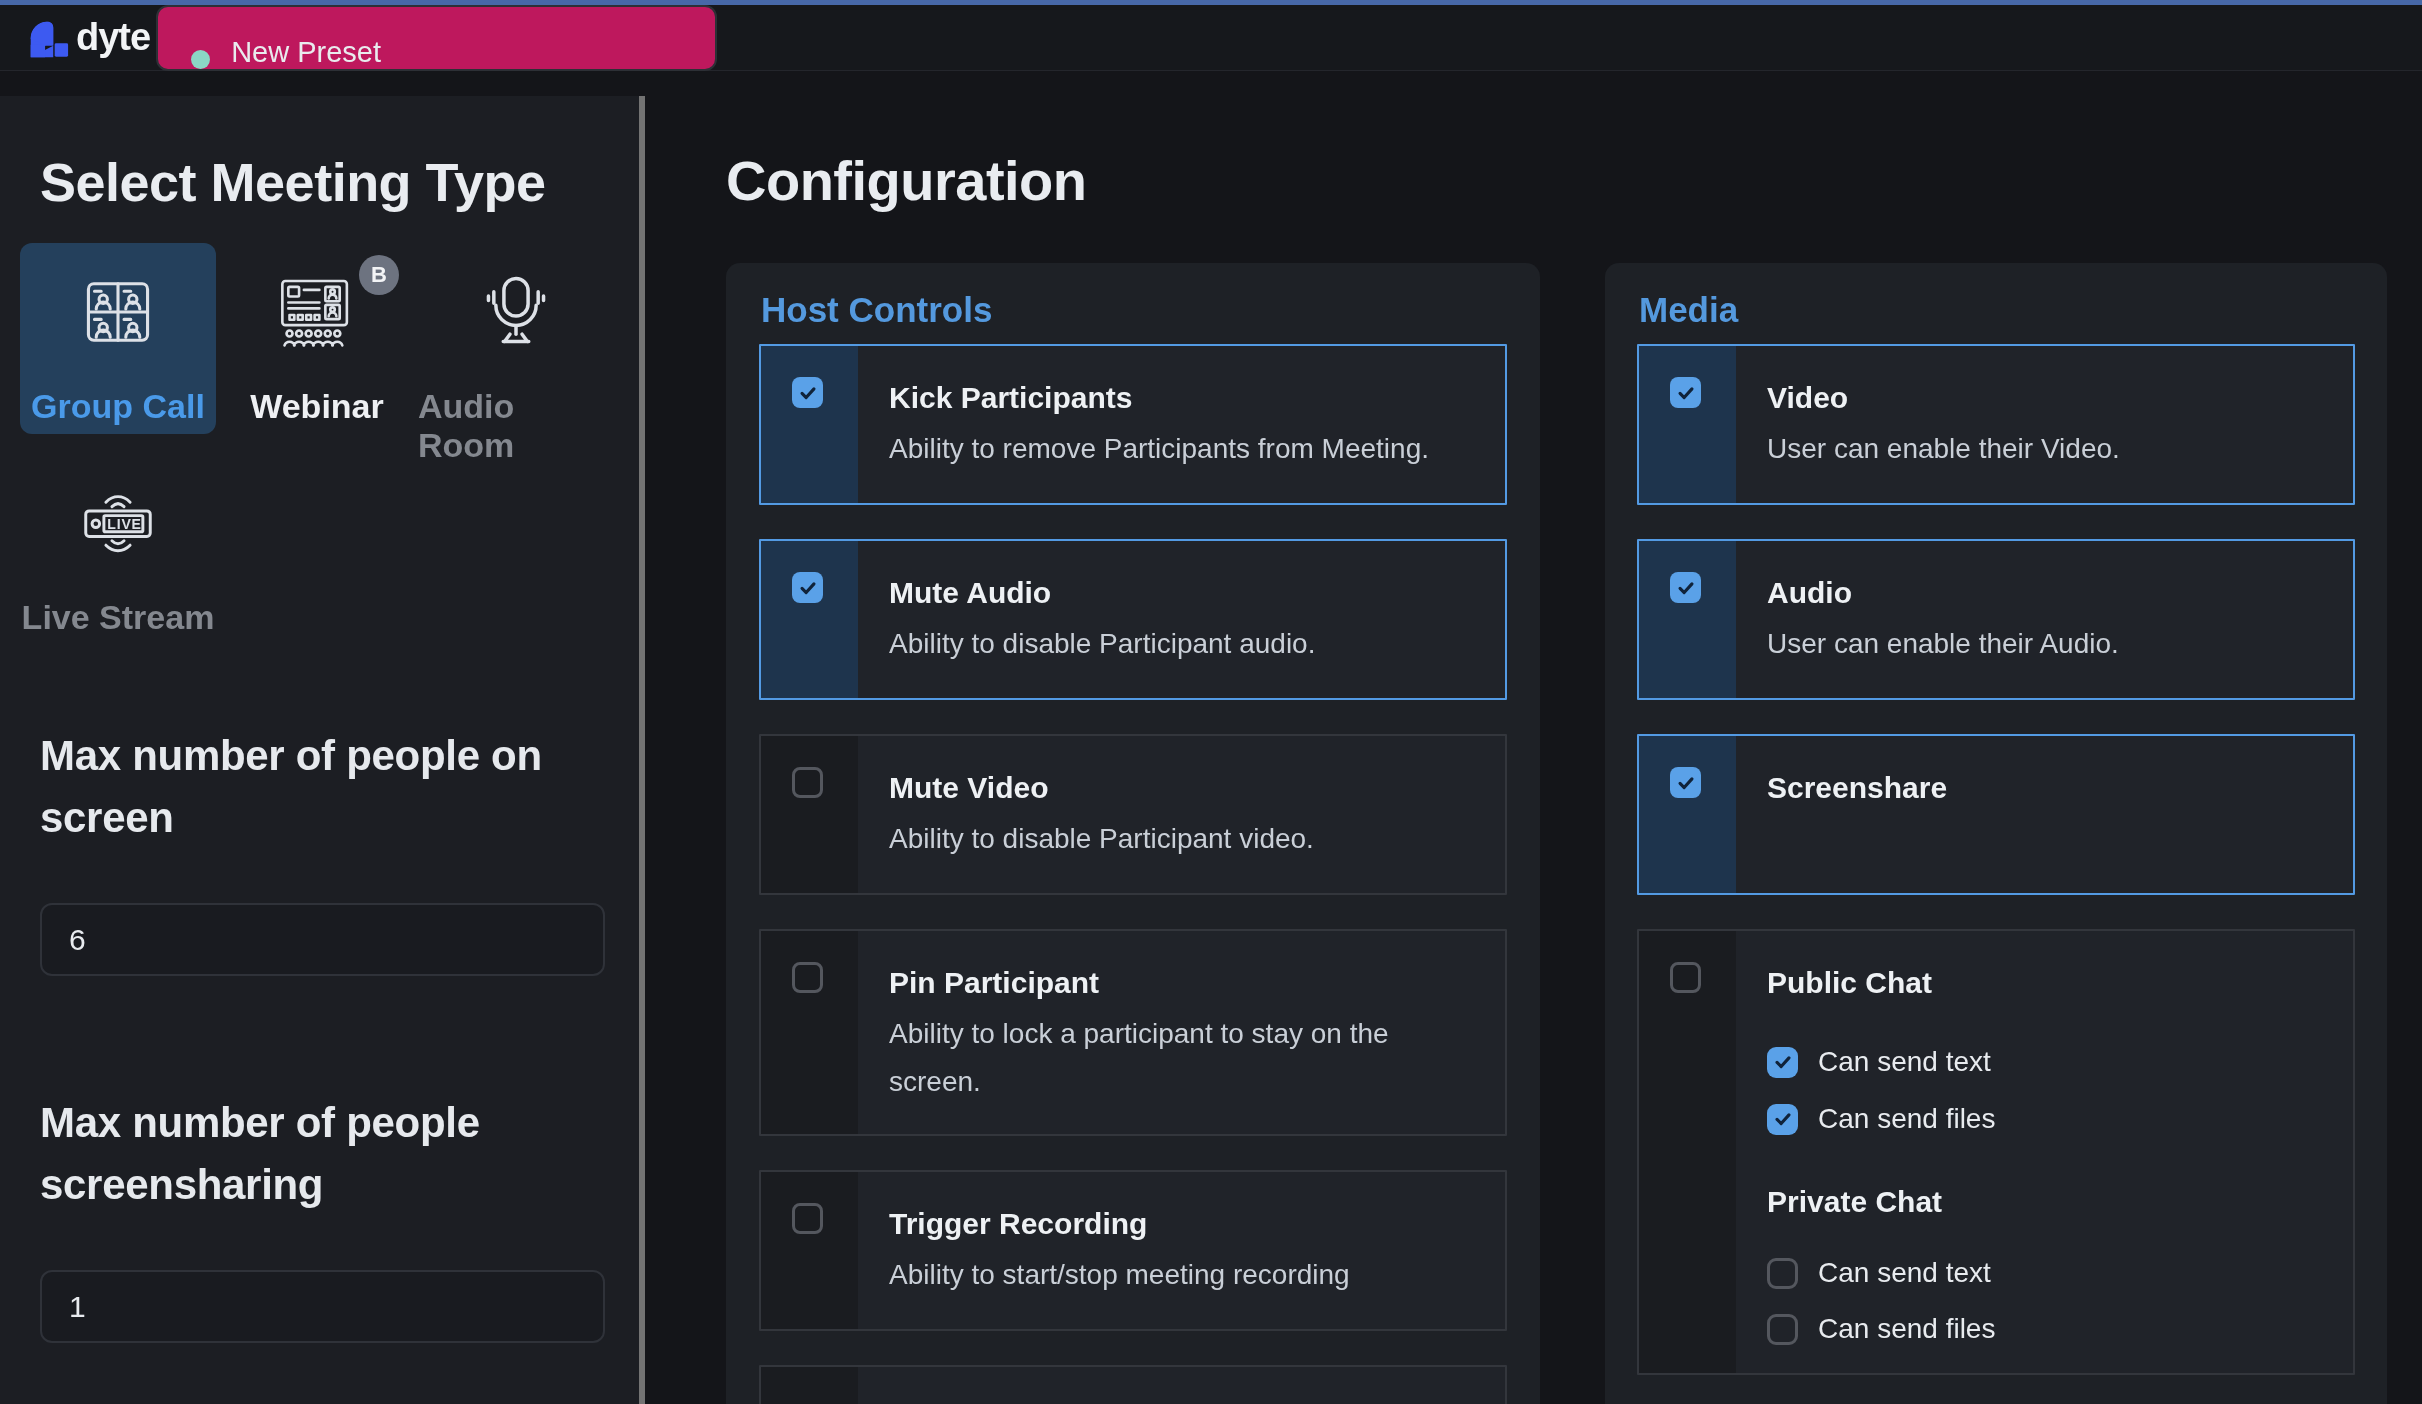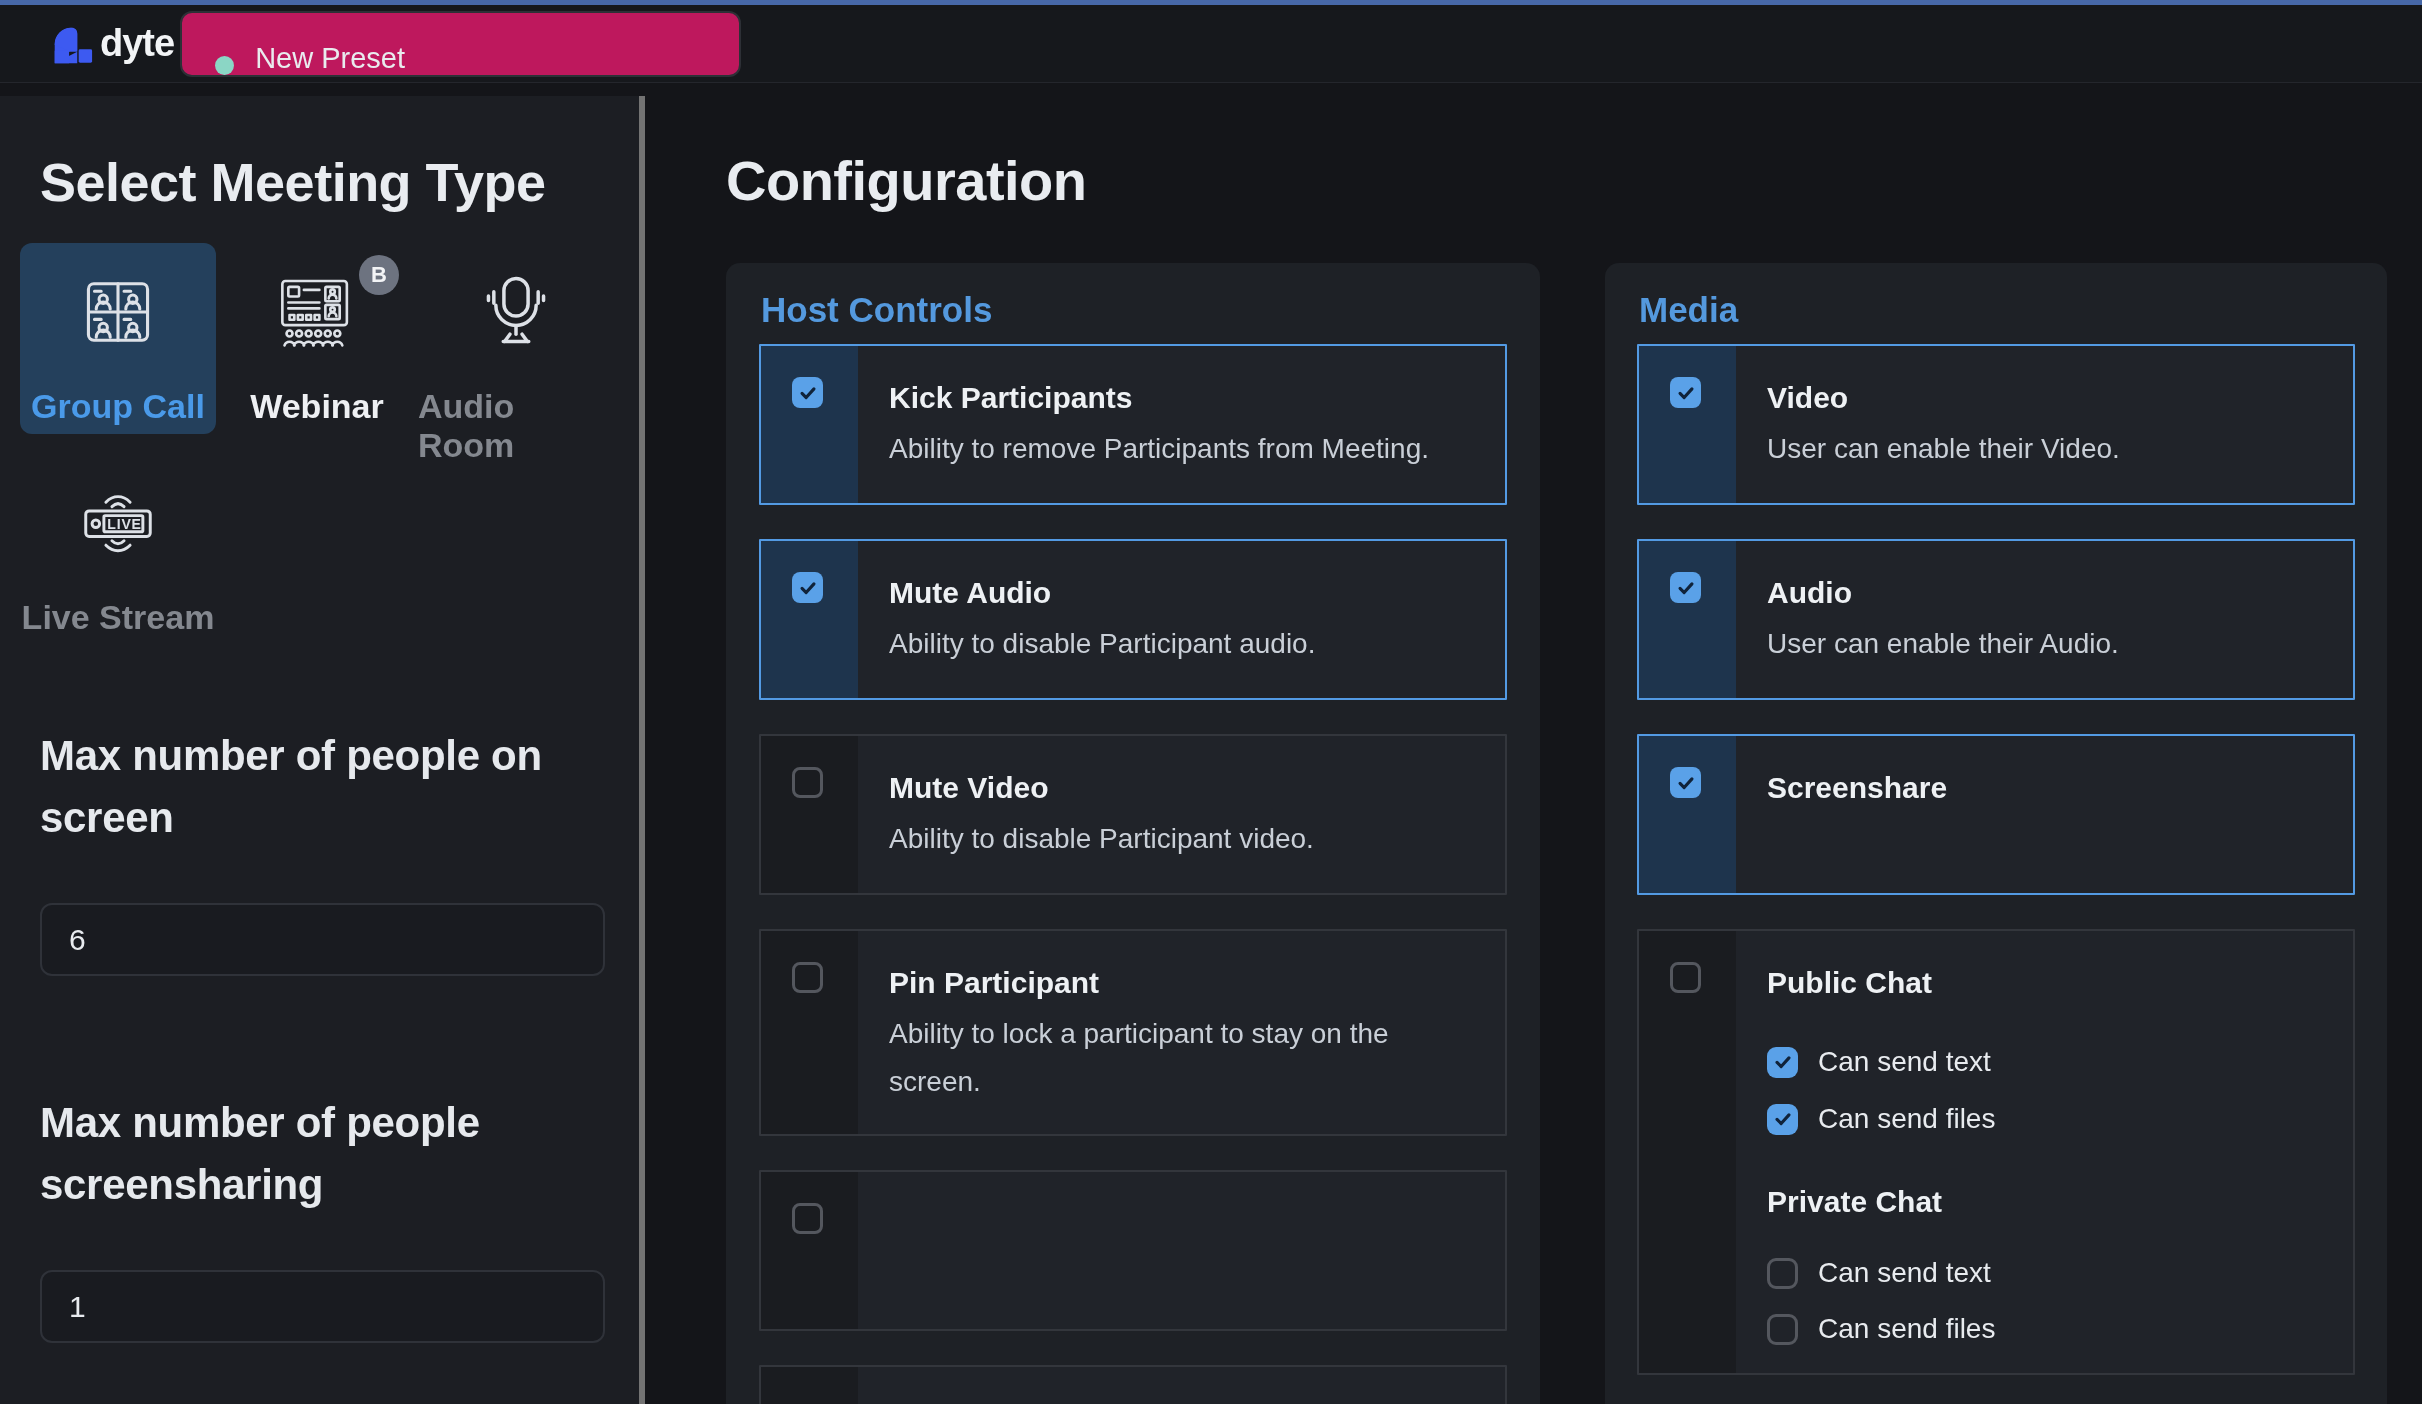--- a/index.html
+++ b/index.html
@@ -3,22 +3,22 @@
 <meta charset="utf-8">
 <style>
   * { margin:0; padding:0; box-sizing:border-box; }
   html,body { background:#0d0e11; }
   body { font-family:"Liberation Sans","DejaVu Sans",sans-serif; }
 
   .screen { position:relative; width:2422px; height:1404px; overflow:hidden; background:#141519; }
 
   
   .accent-line { position:absolute; left:0; top:0; width:100%; height:5px; background:#4768a8; }
-  .topbar { position:absolute; left:0; top:5px; width:100%; height:78px; background:#16181c;
-            border-bottom:1px solid #24262c; display:flex; align-items:center;padding-left:24px; }
+  .topbar { position:absolute; left:0; top:5px; width:100%; height:66px; background:#16181c;
+            border-bottom:1px solid #24262c; display:flex; align-items:center; }
   .brand { display:flex; align-items:center; margin-left:24px; }
   .logo { width:46px; height:44px; display:block; }
   .brand-text { color:#f2f4f6; font-size:38px; font-weight:800; letter-spacing:-1px; margin-left:6px; }
   .preset-box { margin-left:6px; width:561px; height:66px; background:#be185d; border:2px solid #2d3036;
                 border-radius:12px; display:flex; align-items:flex-end; cursor:pointer; }
   .preset-dot { width:19px; height:19px; border-radius:50%; background:#8bd6c5; margin-left:33px; flex:0 0 auto; }
   .preset-name { color:#e9ebee; font-size:29px; margin-left:21px; }
 
   
   .sidebar { position:absolute; left:0; top:96px; width:645px; bottom:0; background:#1c1e23;
@@ -251,20 +251,24 @@
           <div class="card-desc">Ability to lock a participant to stay on the screen.</div>
         </div>
       </div>
 
       <div class="card">
         <div class="strip">
           <span class="checkbox">
             
           </span>
         </div>
+        <div class="card-body">
+          <div class="card-title">Trigger Recording</div>
+          <div class="card-desc">Ability to start/stop meeting recording</div>
+        </div>
       </div>
 
       <div class="card partial">
         <div class="strip"></div>
         <div class="card-body"></div>
       </div>
     </section>
 
     <section class="panel media">
       <h3 class="section-title">Media</h3>

